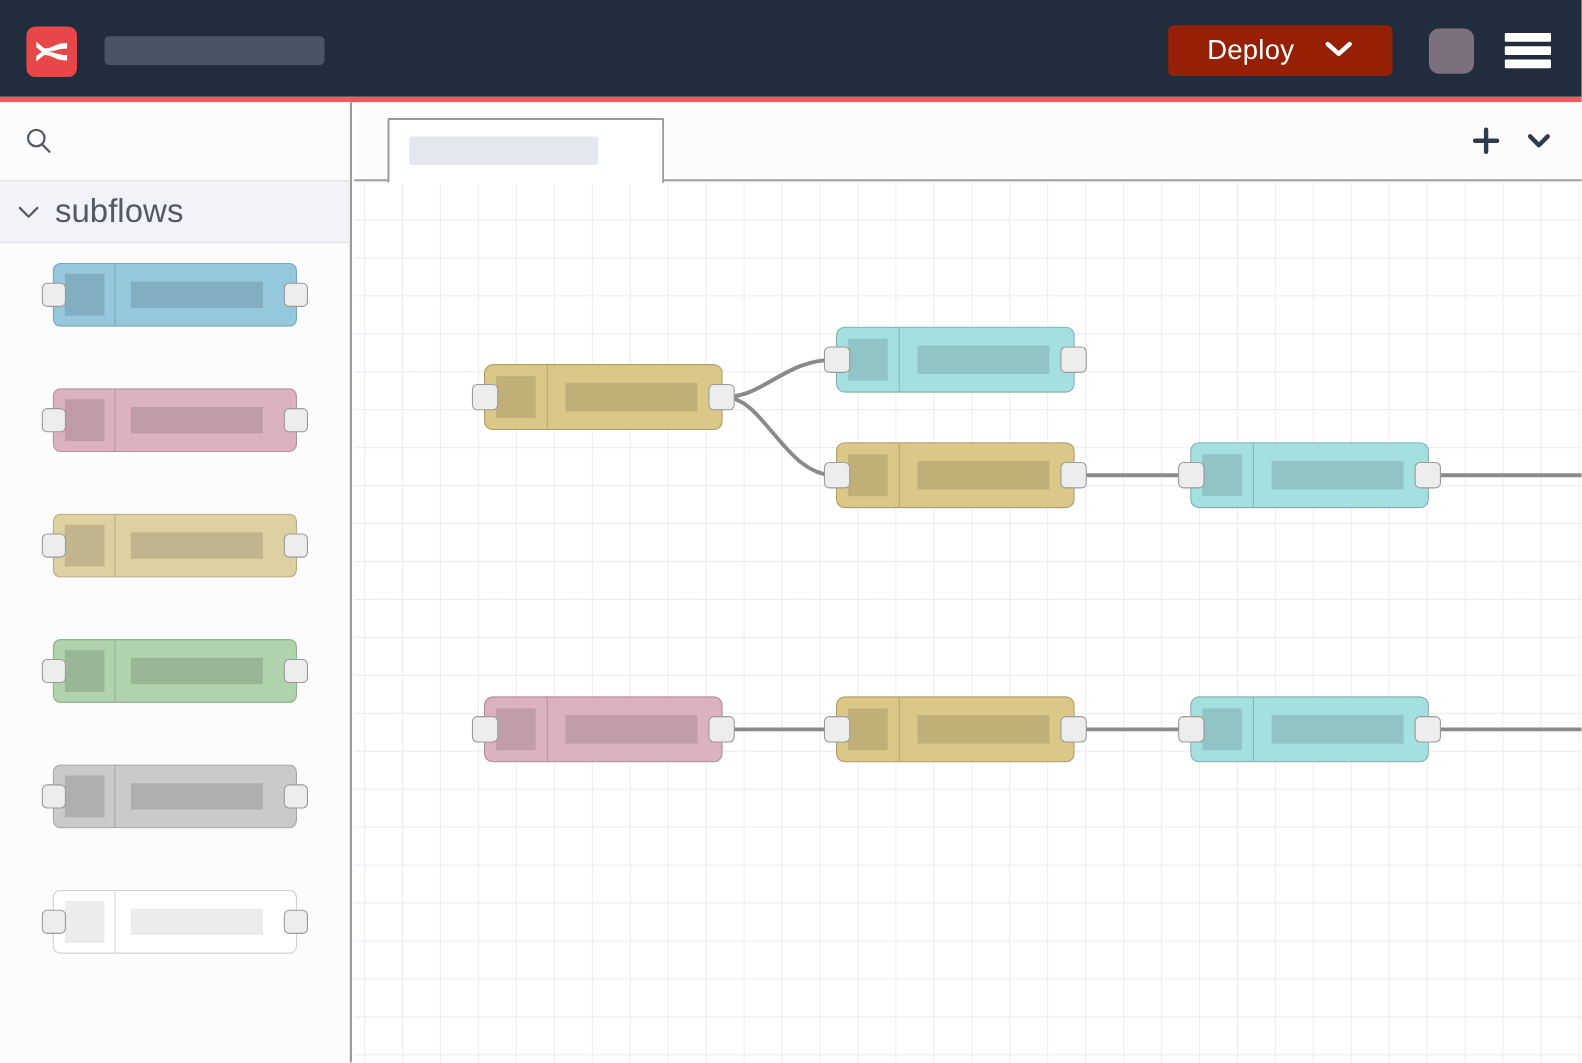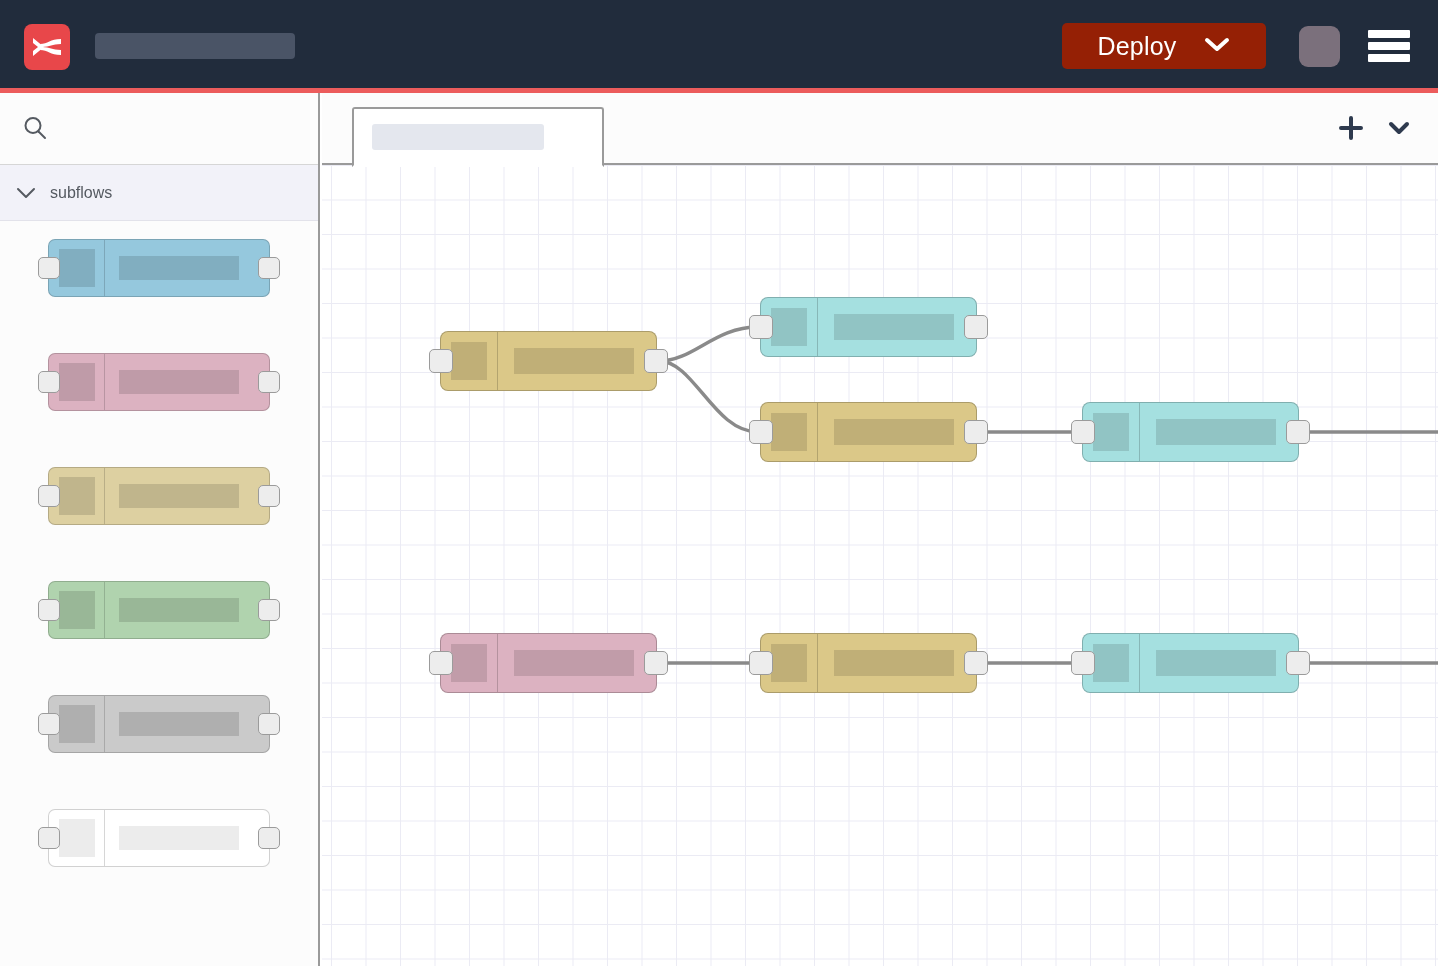--- a/index.html
+++ b/index.html
@@ -138,21 +138,21 @@
     align-items: center;
     cursor: pointer;
   }
   .category-caret {
     margin-left: 14px;
     width: 24px; height: 24px;
     display: flex; align-items: center; justify-content: center;
   }
   .category-label {
     margin-left: 12px;
-    font-size: 16px;
+    font-size: 30px;
     color: #555a61;
     font-weight: 400;
   }
 
   .palette-list {
     position: relative;
     padding-top: 18px;
   }
 
   .palette-node {

